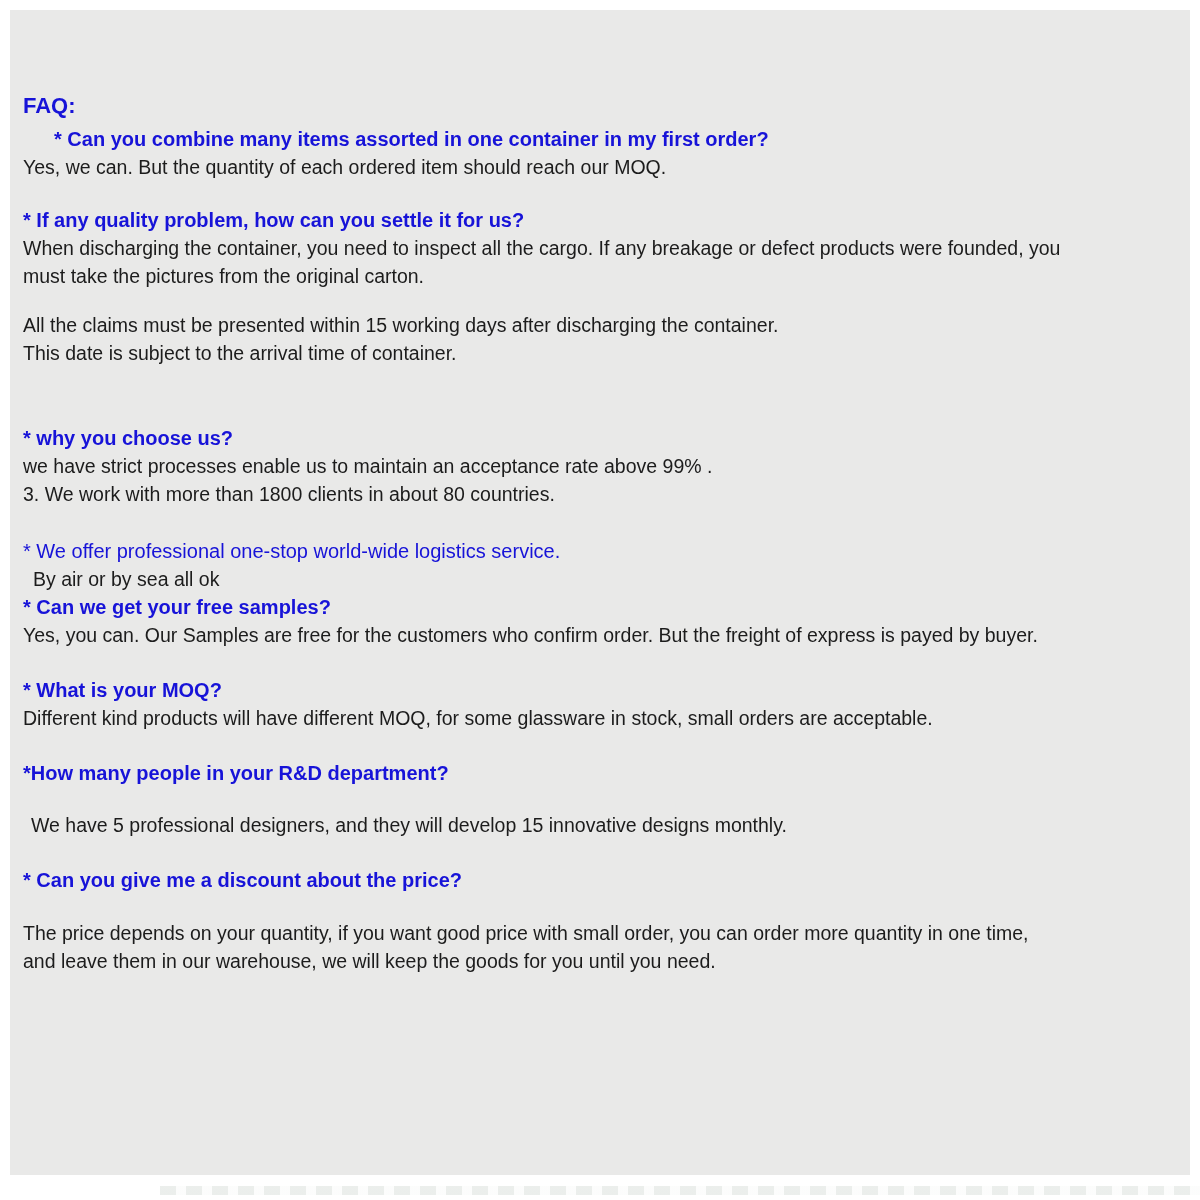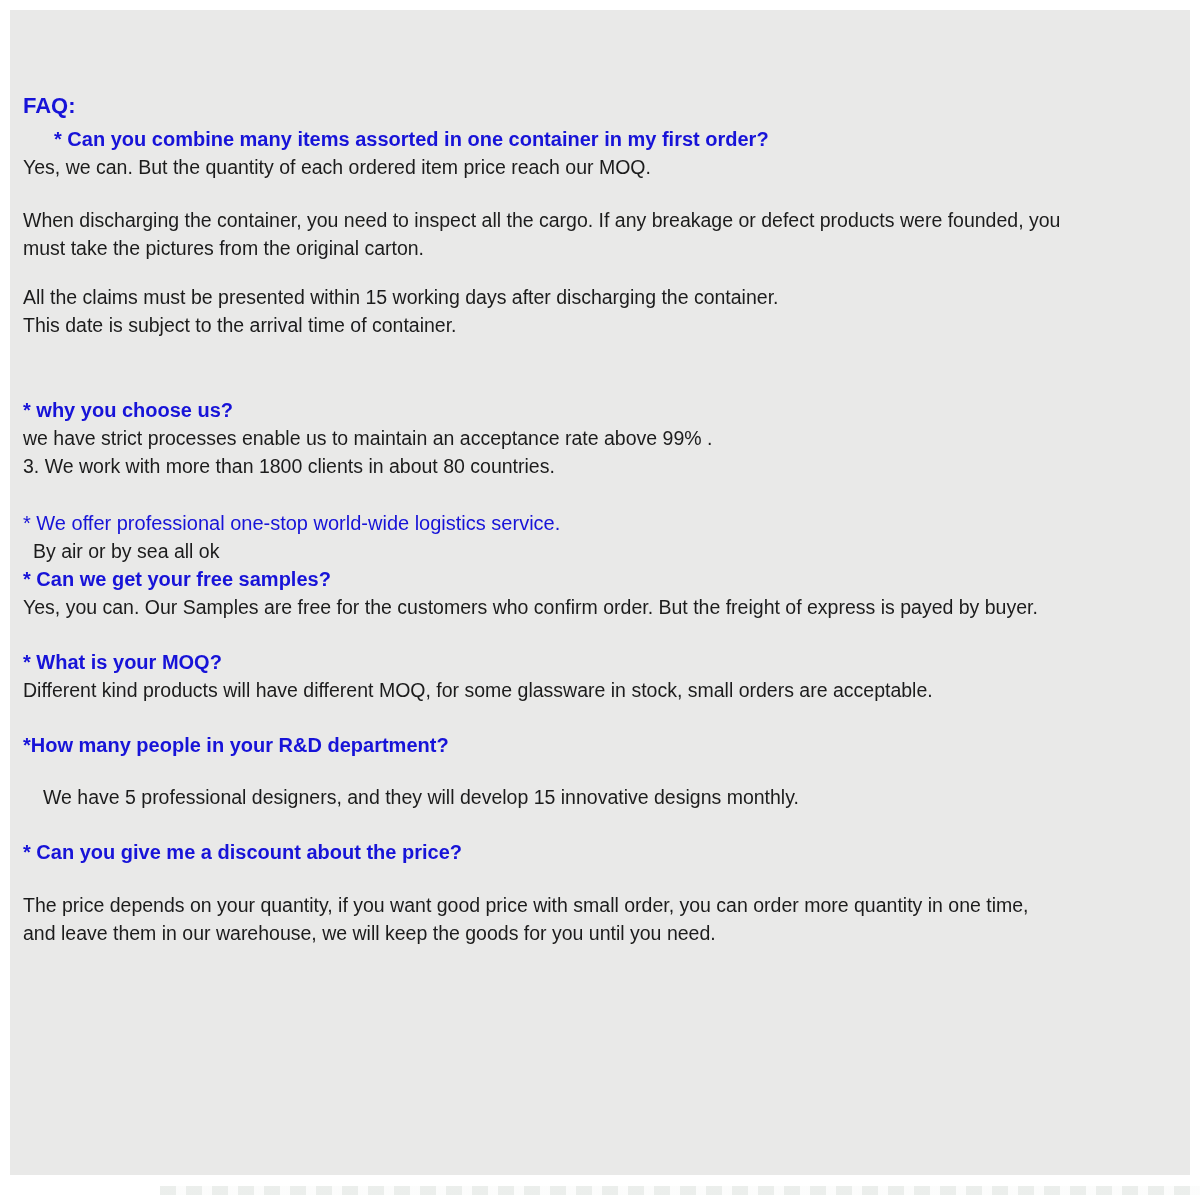--- a/index.html
+++ b/index.html
@@ -45,21 +45,21 @@
   .q-light {
     font-size: 20px;
     font-weight: normal;
     color: var(--heading-blue, #1713d8);
   }
   .hl {
     font-weight: bold;
     color: var(--heading-blue, #1713d8);
   }
   .ind4  { padding-left: 4px; }
-  .ind8  { padding-left: 8px; margin-left: 12px; }
+  .ind8  { padding-left: 8px; }
   .ind10 { padding-left: 10px; }
   .mt5 { margin-top: 5px; margin-left: 31px; }
   .gap { width: 100%; }
   .g21 { height: 21px; }
   .g24 { height: 24px; }
   .g25 { height: 25px; }
   .g27 { height: 27px; }
   .g29 { height: 29px; }
   .g57 { height: 57px; }
   .bottom-artifact {
@@ -75,24 +75,25 @@
 </style>
 </head>
 <body>
 
 <div class="page">
   <div class="panel">
 
     <div class="line title">FAQ:</div>
 
     <div class="line q mt5">* Can you combine many items assorted in one container in my first order?</div>
-    <div class="line">Yes, we can. But the quantity of each ordered item price reach our MOQ.</div>
+    <div class="line">Yes, we can. But the quantity of each ordered item should reach our MOQ.</div>
 
     <div class="gap g25"></div>
 
+    <div class="line q">* If any quality problem, how can you settle it for us?</div>
     <div class="line">When discharging the container, you need to inspect all the cargo. If any breakage or defect products were founded, you</div>
     <div class="line">must take the pictures from the original carton.</div>
 
     <div class="gap g21"></div>
 
     <div class="line">All the claims must be presented within 15 working days after discharging the container.</div>
     <div class="line">This date is subject to the arrival time of container.</div>
 
     <div class="gap g57"></div>
 

